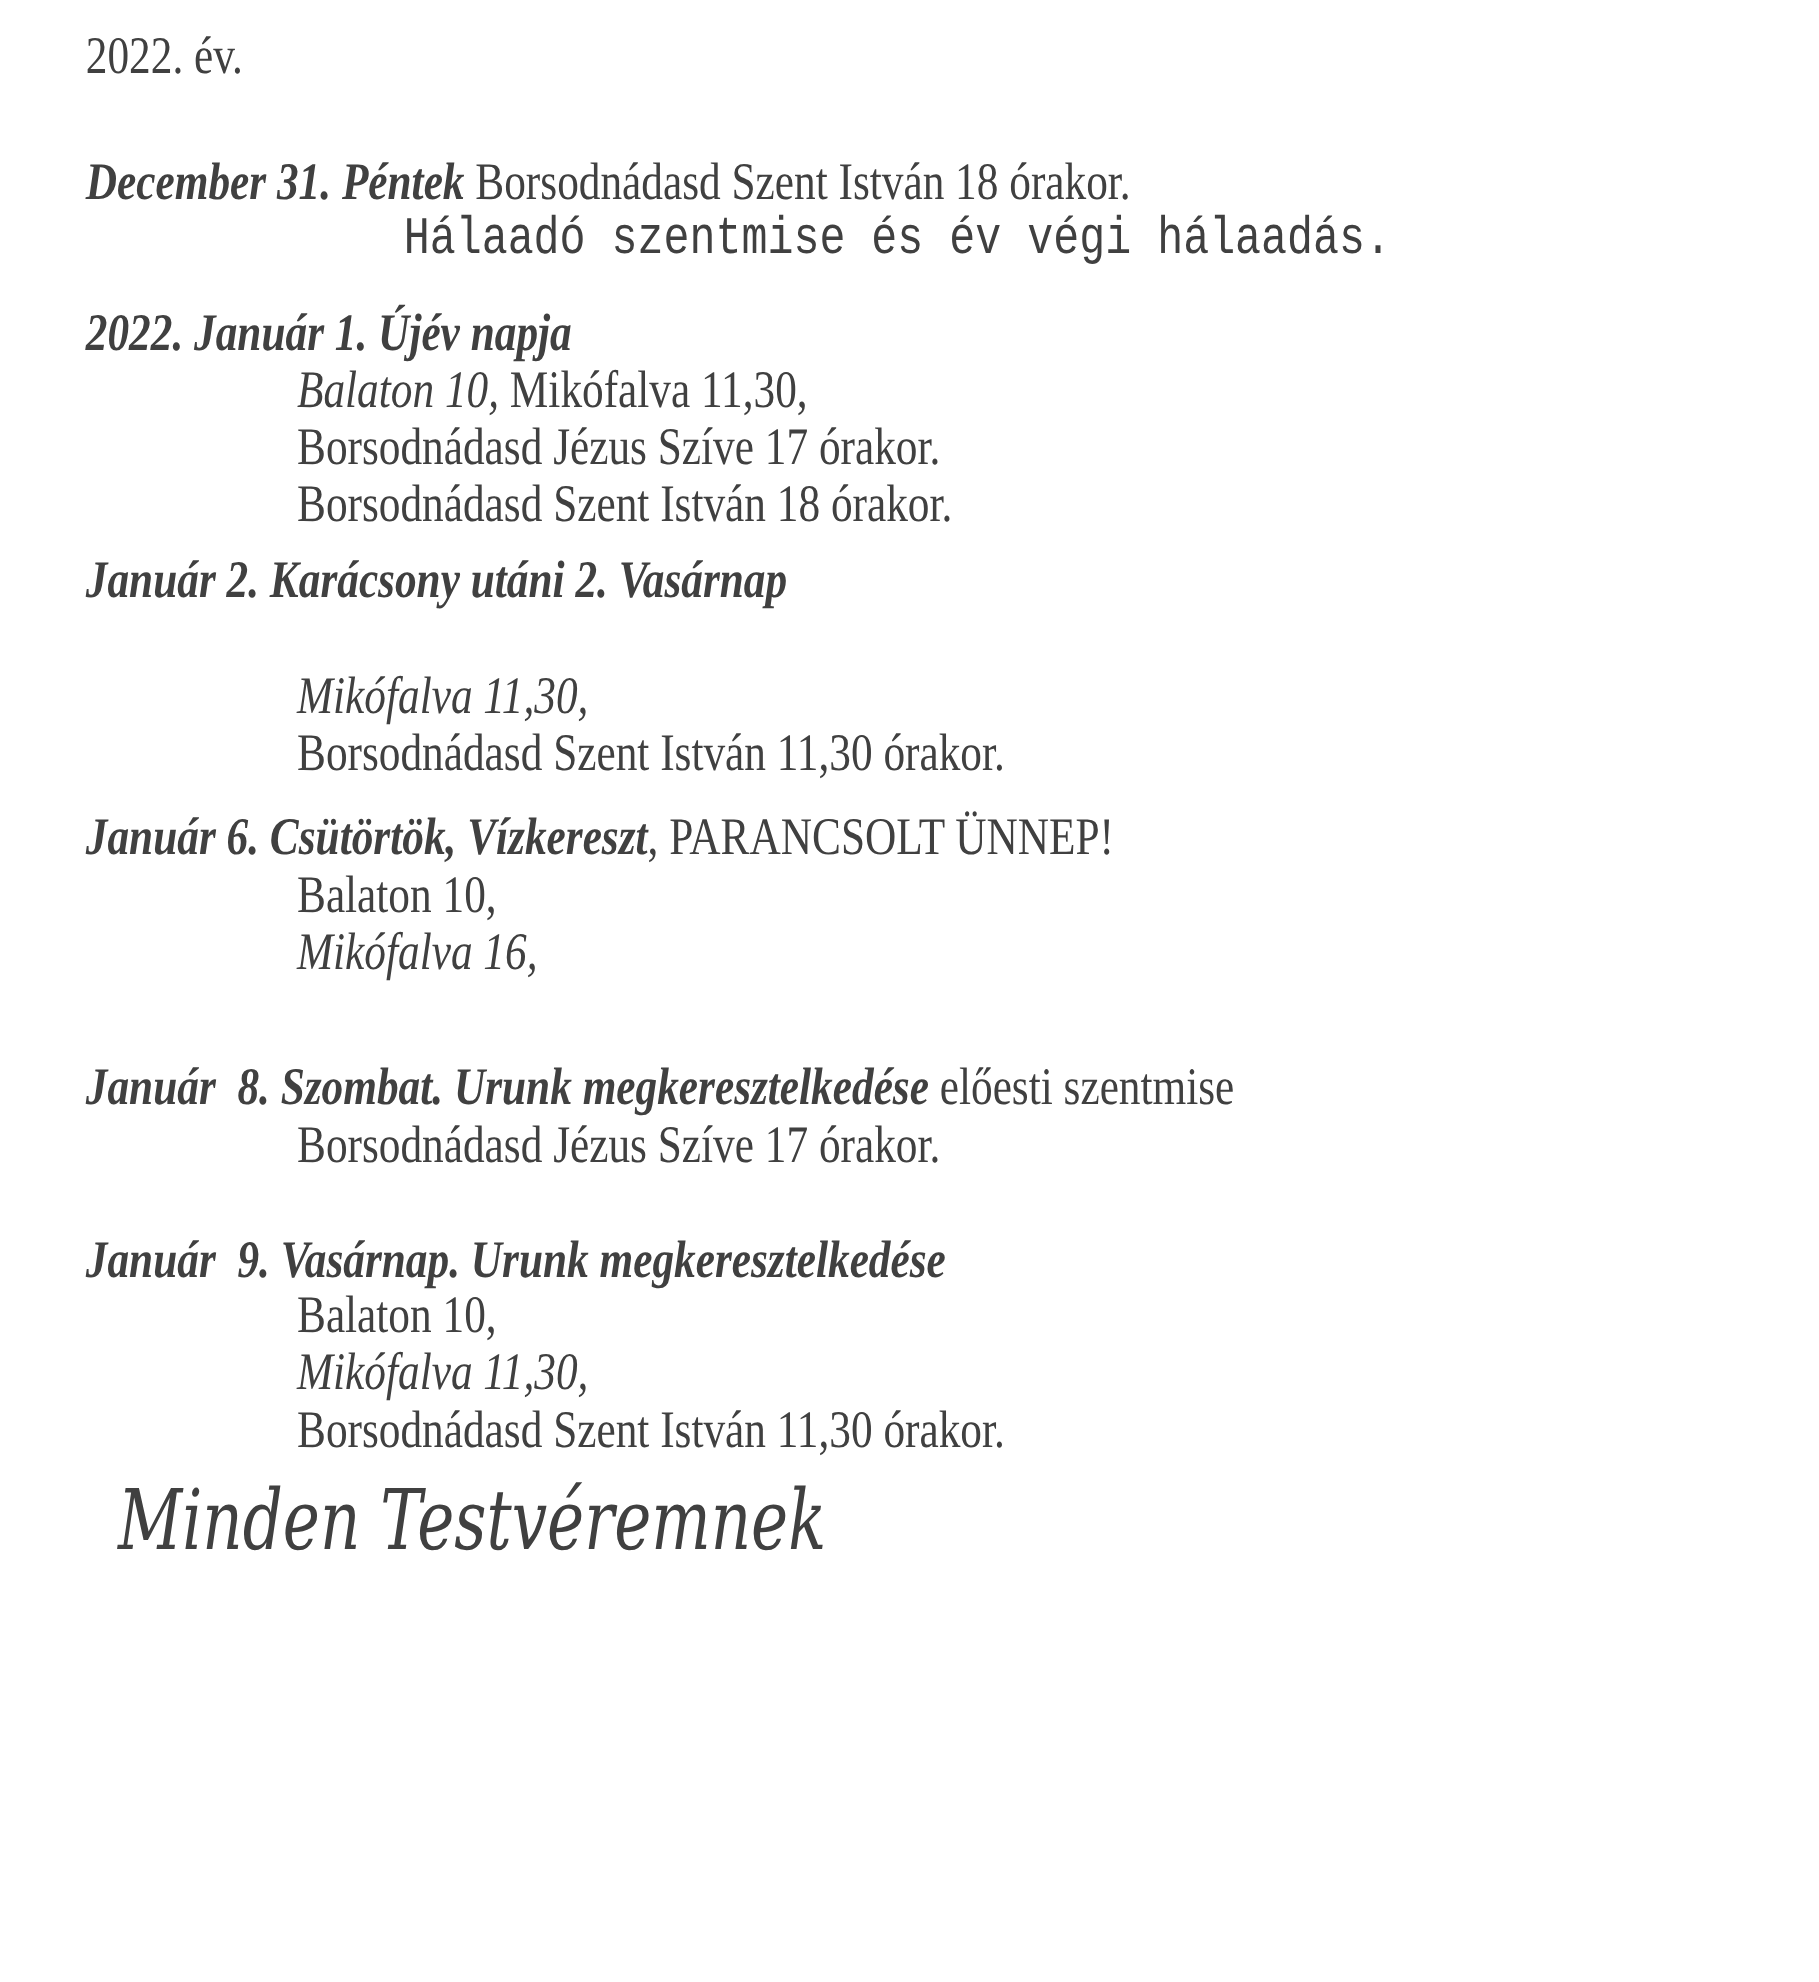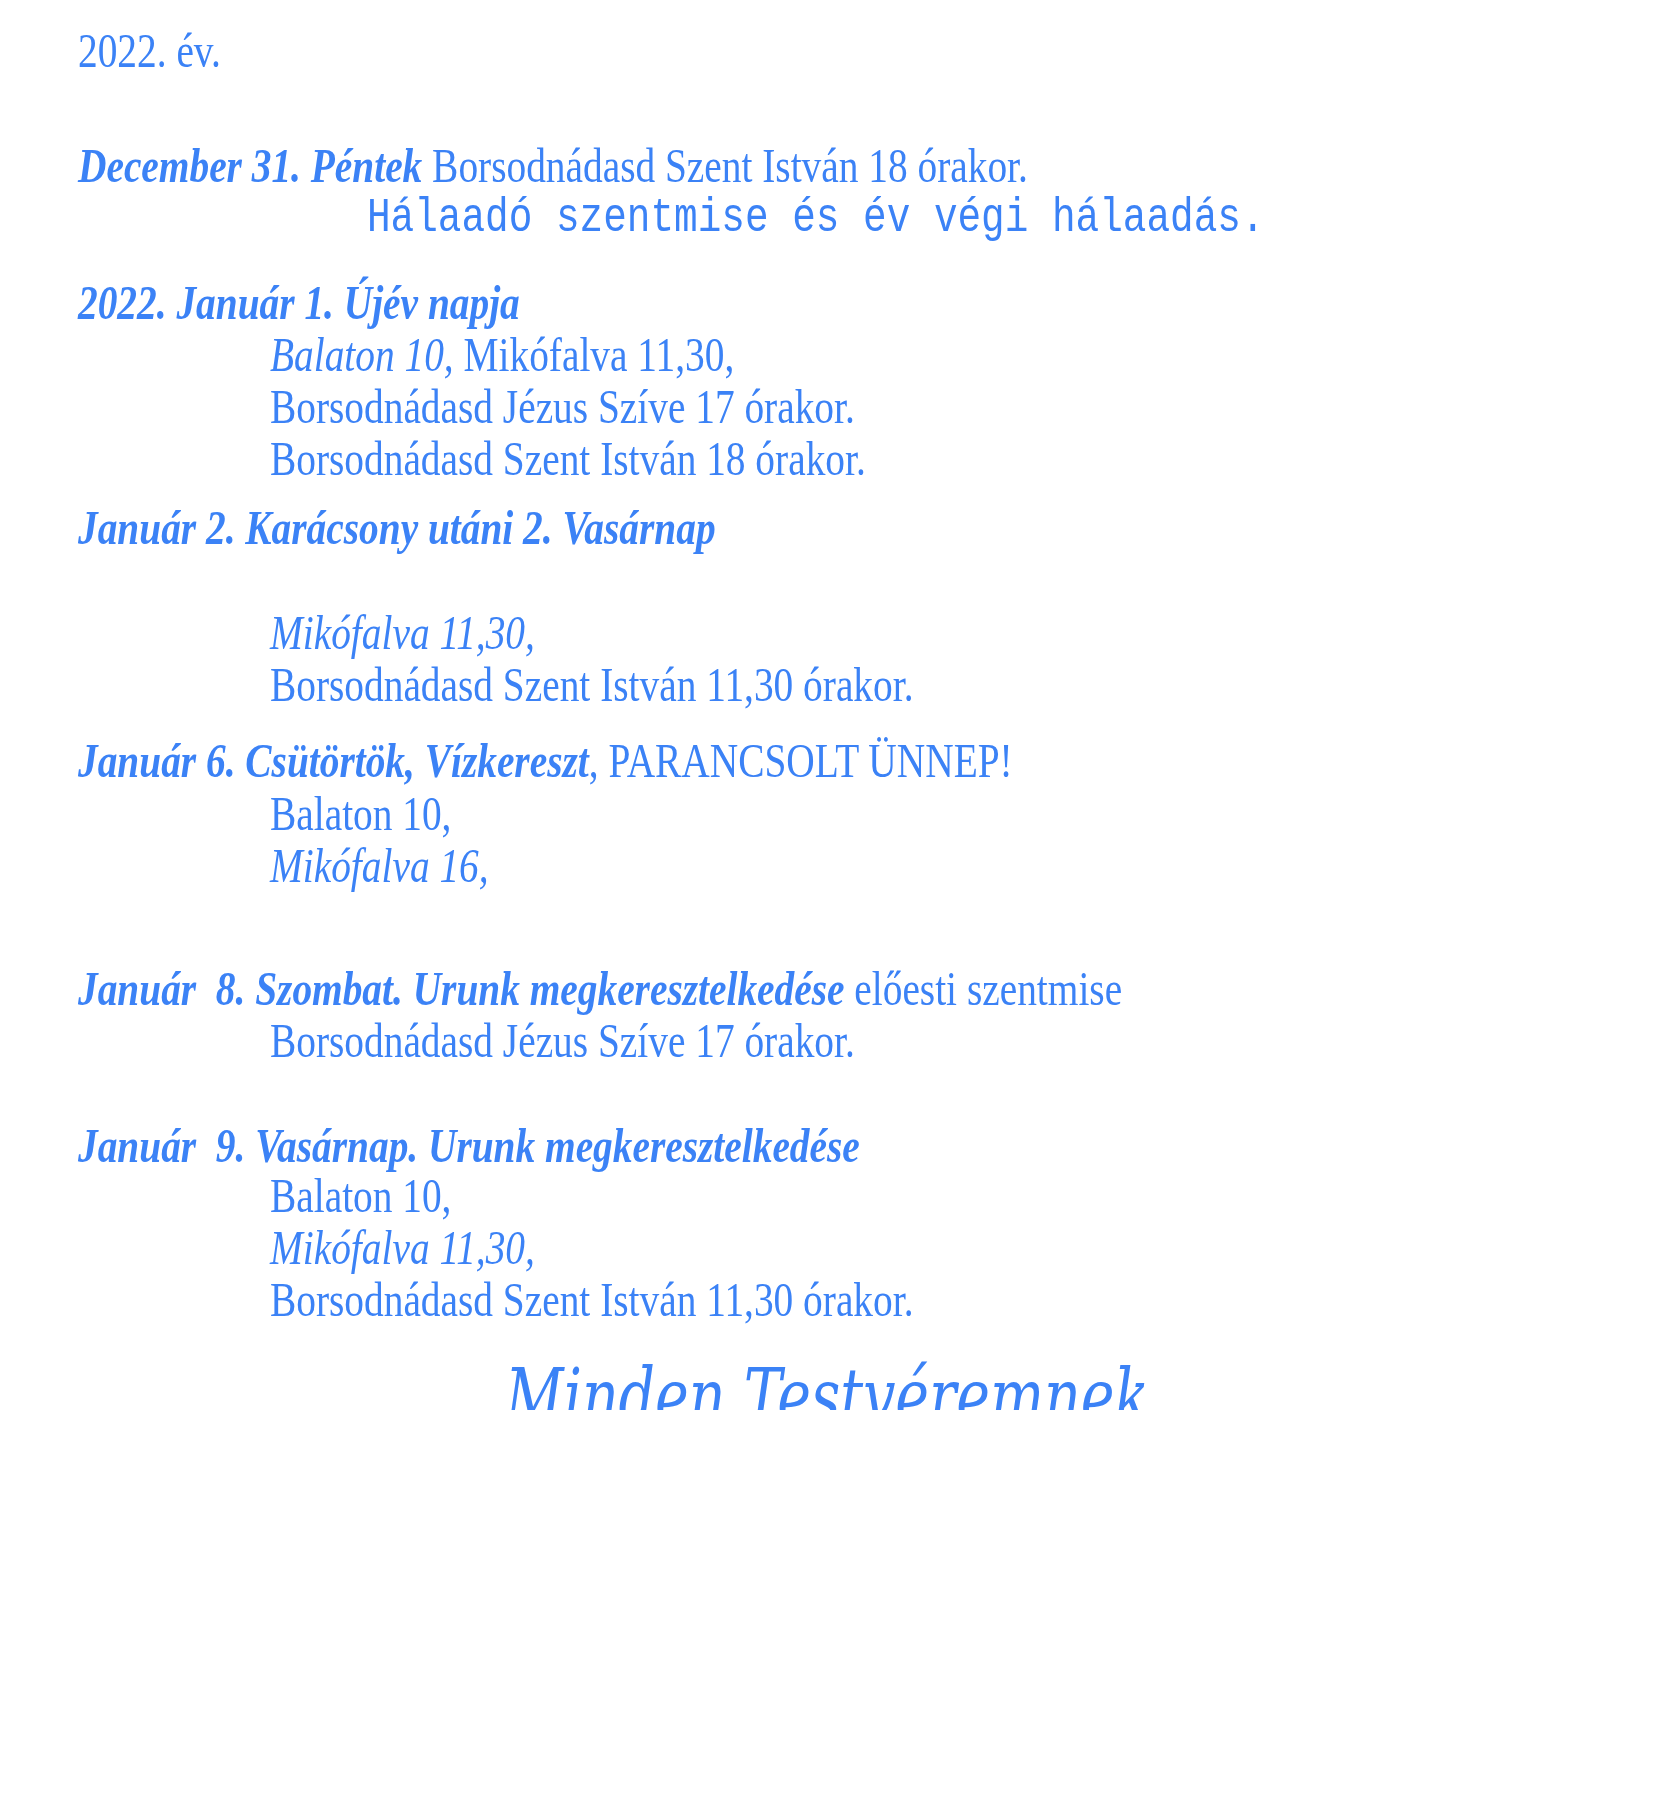--- a/index.html
+++ b/index.html
@@ -1,21 +1,21 @@
 <!DOCTYPE html>
 <html><head>
 <meta charset="utf-8">
 <style>
   html, body { margin: 0; padding: 0; background: #ffffff; }
   .page {
     position: relative;
     width: 1654px;
     height: 1410px;
     background: #ffffff;
-    color: #3b82f6;
+    color: #404040;
     font-family: "Liberation Serif", serif;
     overflow: hidden;
   }
   .line {
     position: absolute;
     white-space: pre;
     font-size: 48px;
     line-height: 56px;
   }
   
@@ -30,23 +30,21 @@
   .h  { left: 367px; font-family: Liberation Mono, monospace; }   
   .hx { left: 377px; }   
   .bi { font-weight: bold; font-style: italic; }
   .it { font-style: italic; }
   .rg { font-style: normal; font-weight: normal; }
   
   .script {
     position: absolute;
     left: 0;
     width: 1654px;
-    text-align: center;
     white-space: pre;
-    margin-top: 15px;
   }
   .script .inner {
     display: inline-block;
     font-family: "DejaVu Serif", serif;
     font-style: italic;
     transform: scaleX(0.75);
     transform-origin: 50% 50%;
     white-space: pre;
   }
   .s-big .inner   { font-size: 76px; line-height: 84px; }

